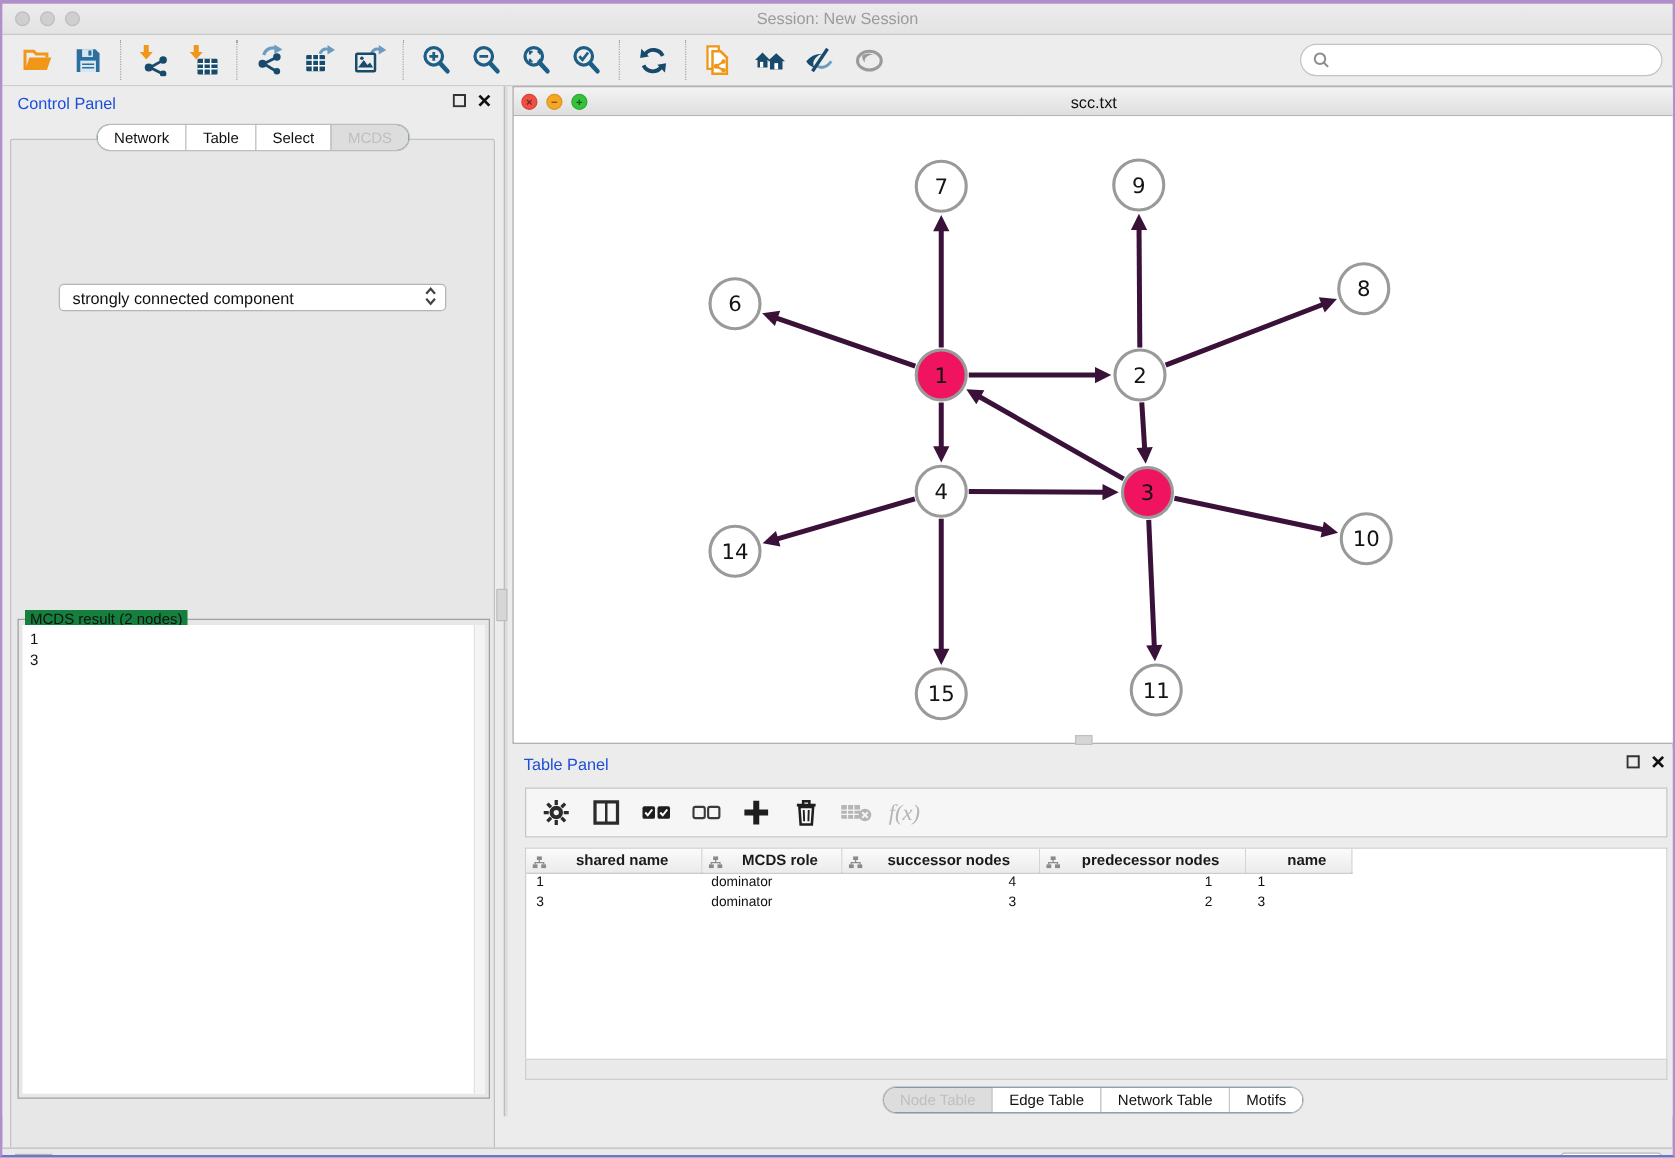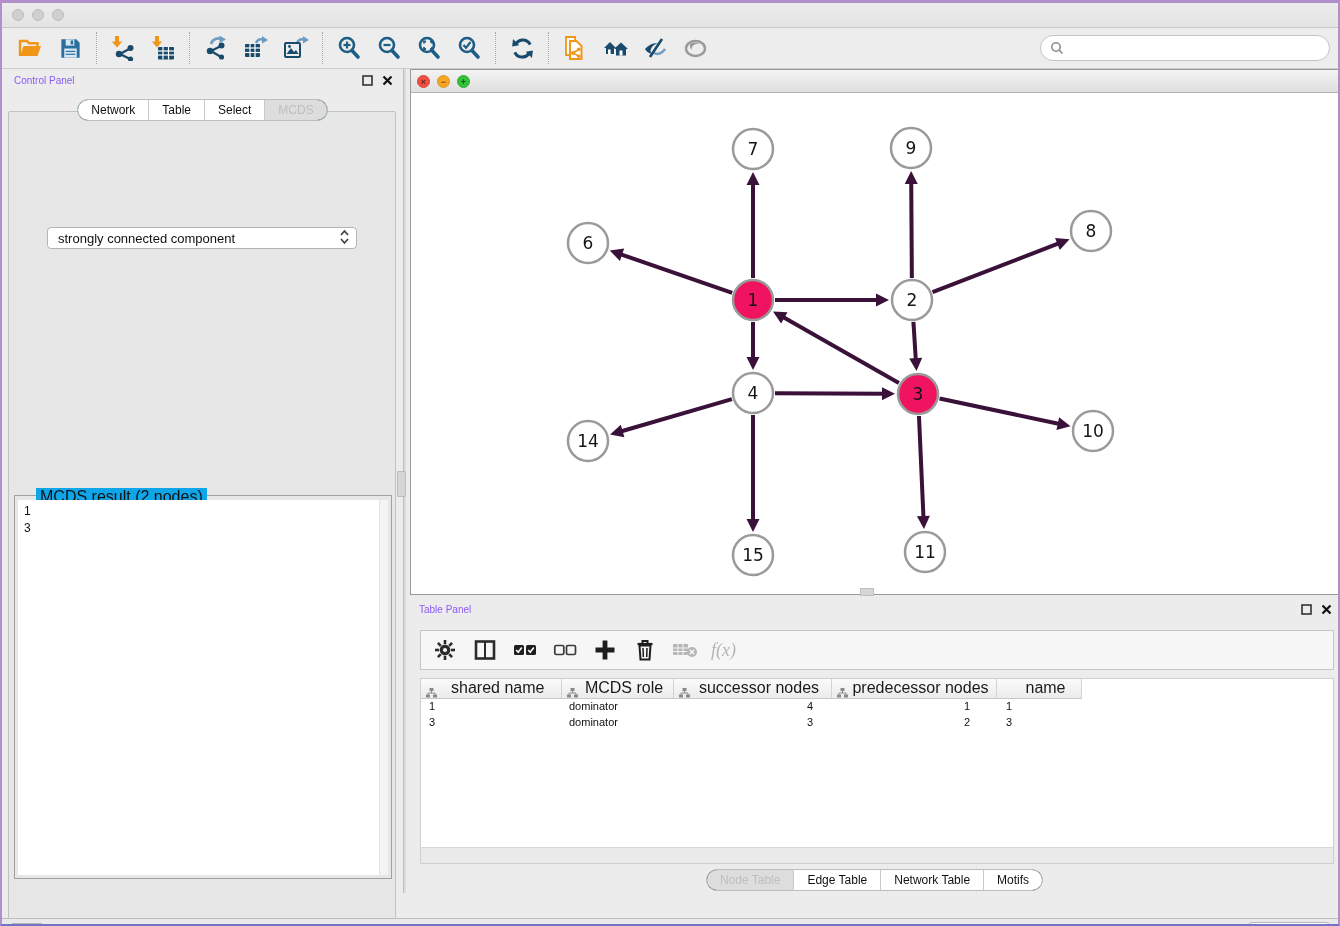--- a/index.html
+++ b/index.html
@@ -37,21 +37,21 @@
   .tsep { width:1px; height:32px; border-left:1px dotted #a9a9a9; margin:0 6px; }
   .search-box {
     margin-left:auto; width:290px; height:26px; background:#ffffff;
     border:1px solid #c4c4c4; border-radius:13px;
     display:flex; align-items:center; padding:0 9px; gap:5px;
   }
   .search-box input { border:none; outline:none; flex:1; font-size:12px; background:transparent; font-family:"Liberation Sans",sans-serif;}
   
   .control-panel { position:absolute; left:0; top:66px; width:401px; height:824px; background:#ececec; }
   .panel-head { position:relative; height:26px; }
-  .panel-head .ph-title { position:absolute; left:12px; top:6px; font-size:10px; color:#8b5cf6; }
+  .panel-head .ph-title { position:absolute; left:12px; top:6px; font-size:13px; color:#1d4ed8; }
   .panel-icons { position:absolute; right:10px; top:6px; display:flex; gap:9px; align-items:center; }
   .cp-body {
     position:absolute; left:6px; top:42px; width:388px; height:841px;
     background:#e7e7e7; border:1px solid #c2c2c2; border-radius:2px;
   }
   .seg { display:inline-flex; border:1px solid #bdbdbd; border-radius:11px; overflow:hidden; background:#0c4a6e; }
   .seg .tab { padding:3px 13px; font-size:12px; color:#111; border-right:1px solid #c9c9c9; background:#fff; white-space:nowrap; }
   .seg .tab:last-child { border-right:none; }
   .seg .tab.sel { background:#dddddd; color:#bfbfbf; }
   .cp-tabs { position:absolute; left:0; width:401px; top:30px; text-align:center; z-index:2; }
@@ -66,22 +66,22 @@
   .btn {
     background:#fff; border:1px solid #b5b5b5; border-radius:5px;
     font-size:13px; color:#111; padding:3px 16px; height:23px; line-height:15px;
     font-family:"Liberation Sans",sans-serif;
   }
   .result-box {
     position:absolute; left:12px; top:426px; width:378px; height:384px;
     border:1px solid #a0a0a0;
   }
   .result-box .legend {
-    position:absolute; left:21px; top:-8px; background:#0ea5e9; padding:0 4px;
-    font-size:16px; color:#111;
+    position:absolute; left:5px; top:-8px; background:#15803d; padding:0 4px;
+    font-size:12px; color:#111;
   }
   .result-inner {
     position:absolute; left:3px; top:4px; right:3px; bottom:3px; background:#fff;
     font-size:12px; color:#111; padding:3px 6px; white-space:pre; line-height:17px;
   }
   .result-scroll {
     position:absolute; right:3px; top:4px; width:9px; bottom:3px;
     background:#f4f4f4; border-left:1px solid #e3e3e3;
   }
   
@@ -114,21 +114,21 @@
   .tp-btn { width:28px; height:28px; display:flex; align-items:center; justify-content:center; }
   .fx { font-family:Liberation Serif, serif; font-style:italic; font-size:18px; color:#b5b5b5; }
   .tp-table-wrap {
     position:absolute; left:13px; top:80px; width:914px; height:169px;
     background:#fff; border:1px solid #cfcfcf; border-bottom:none; overflow:hidden;
   }
   table.node-table { border-collapse:collapse; table-layout:fixed; }
   .node-table th {
     background:linear-gradient(#fbfbfb,#ebebeb);
     border-right:1px solid #d4d4d4; border-bottom:1px solid #c9c9c9;
-    font-size:16px; font-weight:normal; color:#1a1a1a; height:19px;
+    font-size:12px; font-weight:bold; color:#1a1a1a; height:19px;
     position:relative; text-align:center; padding:0 4px 0 18px;
   }
   .node-table th .hier { position:absolute; left:5px; top:5px; }
   .node-table td { font-size:11px; color:#111; height:16px; border:none; }
   .a-left { text-align:left; padding-left:8px; }
   .a-right { text-align:right; padding-right:18px; }
   td.c3 { padding-right:26px; }
   td.c4 { padding-left:10px; }
   .tp-scrollstrip {
     position:absolute; left:13px; top:249px; width:914px; height:17px;
@@ -154,20 +154,21 @@
 </style>
 </head>
 <body>
 
 <div class="titlebar">
   <div class="traffic">
     <span class="dot"></span>
     <span class="dot"></span>
     <span class="dot"></span>
   </div>
+  <div class="title">Session: New Session</div>
 </div>
 
 <div class="toolbar">
   <div class="tbtn">
     <svg width="26" height="26" viewBox="0 0 26 26">
       <path d="M3 21 V6 H10 L12 8.2 H20.5 V11" fill="none" stroke="#f09618" stroke-width="2.4"></path>
       <path d="M3 21 L6.5 11 H24 L20.5 21 Z" fill="#f09618"></path>
     </svg>
   </div>
   <div class="tbtn">
@@ -356,20 +357,21 @@
 <div class="v-handle"></div>
 <div class="h-handle"></div>
 
 <div class="network-window">
   <div class="nw-titlebar">
     <div class="nw-lights">
       <span class="nw-light nw-close">×</span>
       <span class="nw-light nw-min">−</span>
       <span class="nw-light nw-zoom">+</span>
     </div>
+    <div class="nw-title">scc.txt</div>
   </div>
   <div class="nw-canvas">
     <svg width="928" height="501" viewBox="0 0 928 501">
         <g>
           <line x1="342" y1="185" x2="342" y2="90" stroke="#3a1138" stroke-width="4"></line>
           <polygon points="342,79 348.5,92 335.5,92" fill="#3a1138"></polygon>
         </g>
         <g>
           <line x1="321.2058154797033" y1="199.81655443844295" x2="209.13646698591305" y2="161.10168859513362" stroke="#3a1138" stroke-width="4"></line>
           <polygon points="198.73937472576472,157.5099658143551 213.14922904003643,155.61099276518752 208.9044657536618,167.89846543627192" fill="#3a1138"></polygon>

